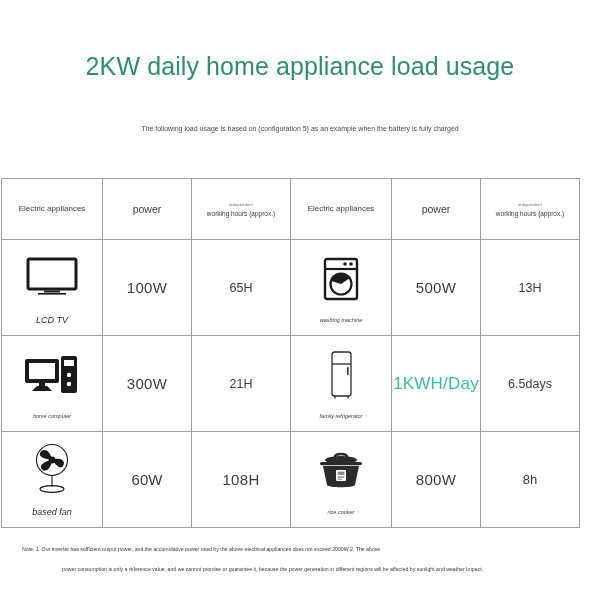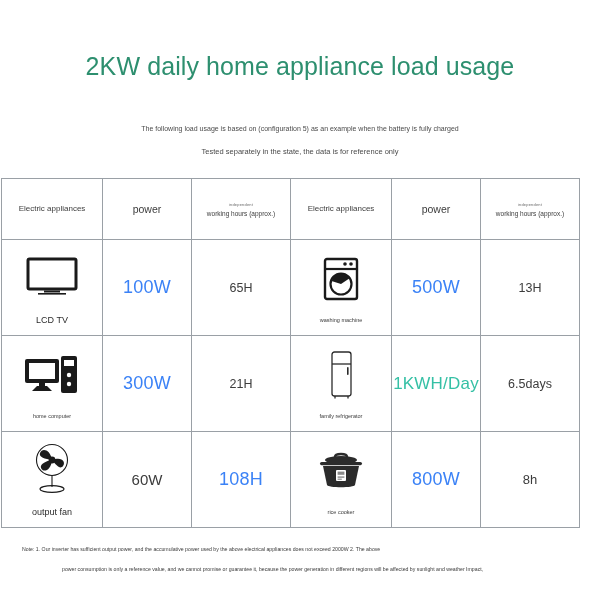--- a/index.html
+++ b/index.html
@@ -87,26 +87,26 @@
   .cellbox{
     display:flex;flex-direction:column;align-items:center;justify-content:center;
     height:100%;
   }
   .icon-cell{gap:0px;}
   .icon-holder{
     display:flex;align-items:center;justify-content:center;
     height:52px;
   }
   .icon-label{
-    font-size:8px;color:#2b2b2b;margin-top:12px;
+    font-size:8px;color:#2b2b2b;margin-top:12px;font-style:italic;
   }
   .icon-label.small{font-size:5.5px;color:#3a3a3a;}
   .icon-label.big{font-size:9px;}
 
-  .val-teal-lg{font-size:18px;color:#3b82f6;font-weight:400;letter-spacing:.3px;}
+  .val-teal-lg{font-size:15px;color:#404040;font-weight:400;letter-spacing:.3px;}
   .val-teal-md{font-size:17px;color:#35c0a5;font-weight:400;letter-spacing:.2px;}
   .val-dark-sm{font-size:15px;color:#3c3c3c;}
   .val-dark-md{font-size:12.5px;color:#3c3c3c;}
   .val-dark-xs{font-size:13px;color:#3c3c3c;}
 
   
   .note1{
     position:absolute;left:22px;top:546px;
     font-size:5.2px;color:#3a3a3a;white-space:nowrap;
   }
@@ -116,21 +116,20 @@
   }
   svg{display:block;}
 </style>
 </head>
 <body>
 
 <div class="page">
 
   <div class="title">2KW daily home appliance load usage</div>
   <div class="desc1">The following load usage is based on (configuration 5) as an example when the battery is fully charged</div>
-  <div class="desc2">Tested separately in the state, the data is for reference only</div>
 
   <div class="tablewrap">
   <table class="load">
 
     <tbody>
           <tr class="headrow">
       <td class="c-app">
         <div class="hd-app">Electric appliances</div>
       </td>
       <td class="c-pow">
@@ -263,21 +262,21 @@
             <svg width="50" height="52" viewBox="0 0 50 52">
               <circle cx="25" cy="17" r="15.5" fill="none" stroke="#1a1a1a" stroke-width="1.1"></circle>
               <path d="M25 17 C23 6 15 5 13 10 C11.5 14 18 16 25 17 Z" fill="#1a1a1a"></path>
               <path d="M25 17 C35 13 39 19 36 23 C33 27 29 22 25 17 Z" fill="#1a1a1a"></path>
               <path d="M25 17 C24 28 16 30 14 25 C12.5 21 19 18 25 17 Z" fill="#1a1a1a"></path>
               <circle cx="25" cy="17" r="3.4" fill="#1a1a1a"></circle>
               <line x1="25" y1="32" x2="25" y2="44" stroke="#1a1a1a" stroke-width="1.1"></line>
               <ellipse cx="25" cy="46" rx="12" ry="3.4" fill="none" stroke="#1a1a1a" stroke-width="1.1"></ellipse>
             </svg>
           </div>
-          <div class="icon-label big">output fan</div>
+          <div class="icon-label big">based fan</div>
         </div>
       </td>
       <td class="c-pow">
         <div class="cellbox">
                 <span class="val-dark-sm">60W</span>
               </div>
       </td>
       <td class="c-hrs">
         <div class="cellbox">
                 <span class="val-teal-lg">108H</span>

